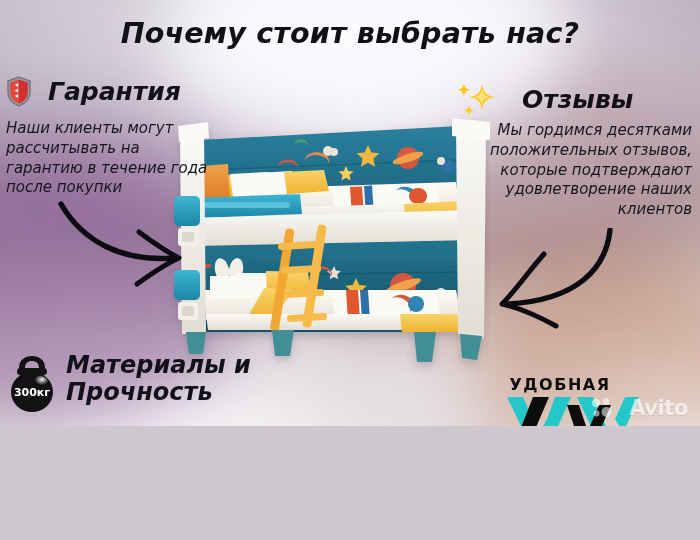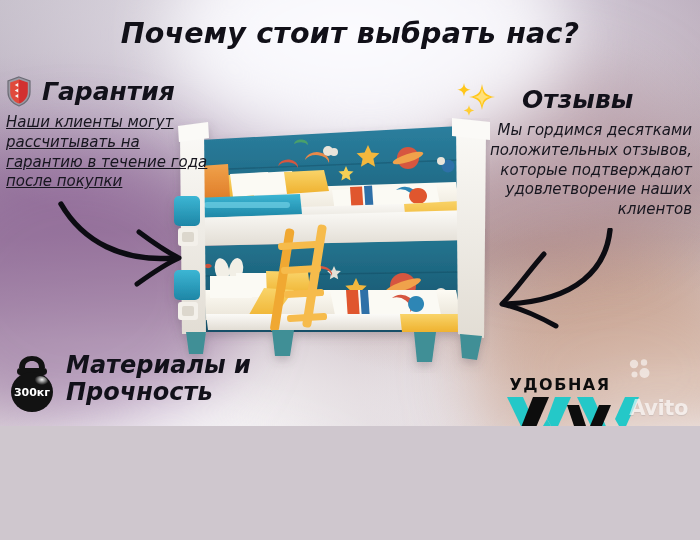--- a/index.html
+++ b/index.html
@@ -36,22 +36,22 @@
     font-size:25px;line-height:1.04;white-space:nowrap;
   }
   .body-txt{
     font-family:"DejaVu Sans", sans-serif;
     font-style:italic;font-weight:400;color:#17161f;
     font-size:15px;line-height:1.32;
   }
 
   
   #block-guarantee{position:absolute;left:6px;top:76px;width:215px;}
-  #block-guarantee .hd-row{display:flex;align-items:center;gap:10px;margin-bottom:2px;}
-  #block-guarantee .body-txt{margin-top:6px;text-decoration:underline;}
+  #block-guarantee .hd-row{display:flex;align-items:center;gap:16px;margin-bottom:2px;}
+  #block-guarantee .body-txt{margin-top:12px;}
 
   .shield-icon{width:26px;height:31px;flex:0 0 auto;display:block;}
 
   
   #block-reviews{position:absolute;right:8px;top:82px;width:236px;text-align:right;}
   #block-reviews .hd-row{display:flex;align-items:center;justify-content:flex-start;gap:20px;margin-bottom:3px;}
   .sparkle-icon{width:46px;height:36px;flex:0 0 auto;display:block;}
 
   
   #block-materials{position:absolute;left:4px;top:352px;width:300px;}
@@ -72,21 +72,21 @@
 
   
   .arrow{position:absolute;pointer-events:none;}
   #arrow-left{left:55px;top:196px;width:145px;height:95px;}
   #arrow-right{left:468px;top:228px;width:155px;height:115px;}
 
   
   #bed{position:absolute;left:160px;top:118px;width:330px;height:255px;}
 
   
-  #avito{position:absolute;right:12px;bottom:6px;display:flex;gap:16px;opacity:.62;flex-direction:column;}
+  #avito{position:absolute;right:12px;bottom:6px;display:flex;align-items:center;gap:16px;opacity:.62;}
   #avito .dots{width:22px;height:22px;display:block;}
   #avito .wm-text{
     font-family:"DejaVu Sans", sans-serif;font-weight:700;font-size:21px;
     color:#ffffff;letter-spacing:-0.4px;text-shadow:0 1px 1px rgba(120,120,130,.35);
   }
 </style>
 </head>
 <body>
 
 <div id="poster">

